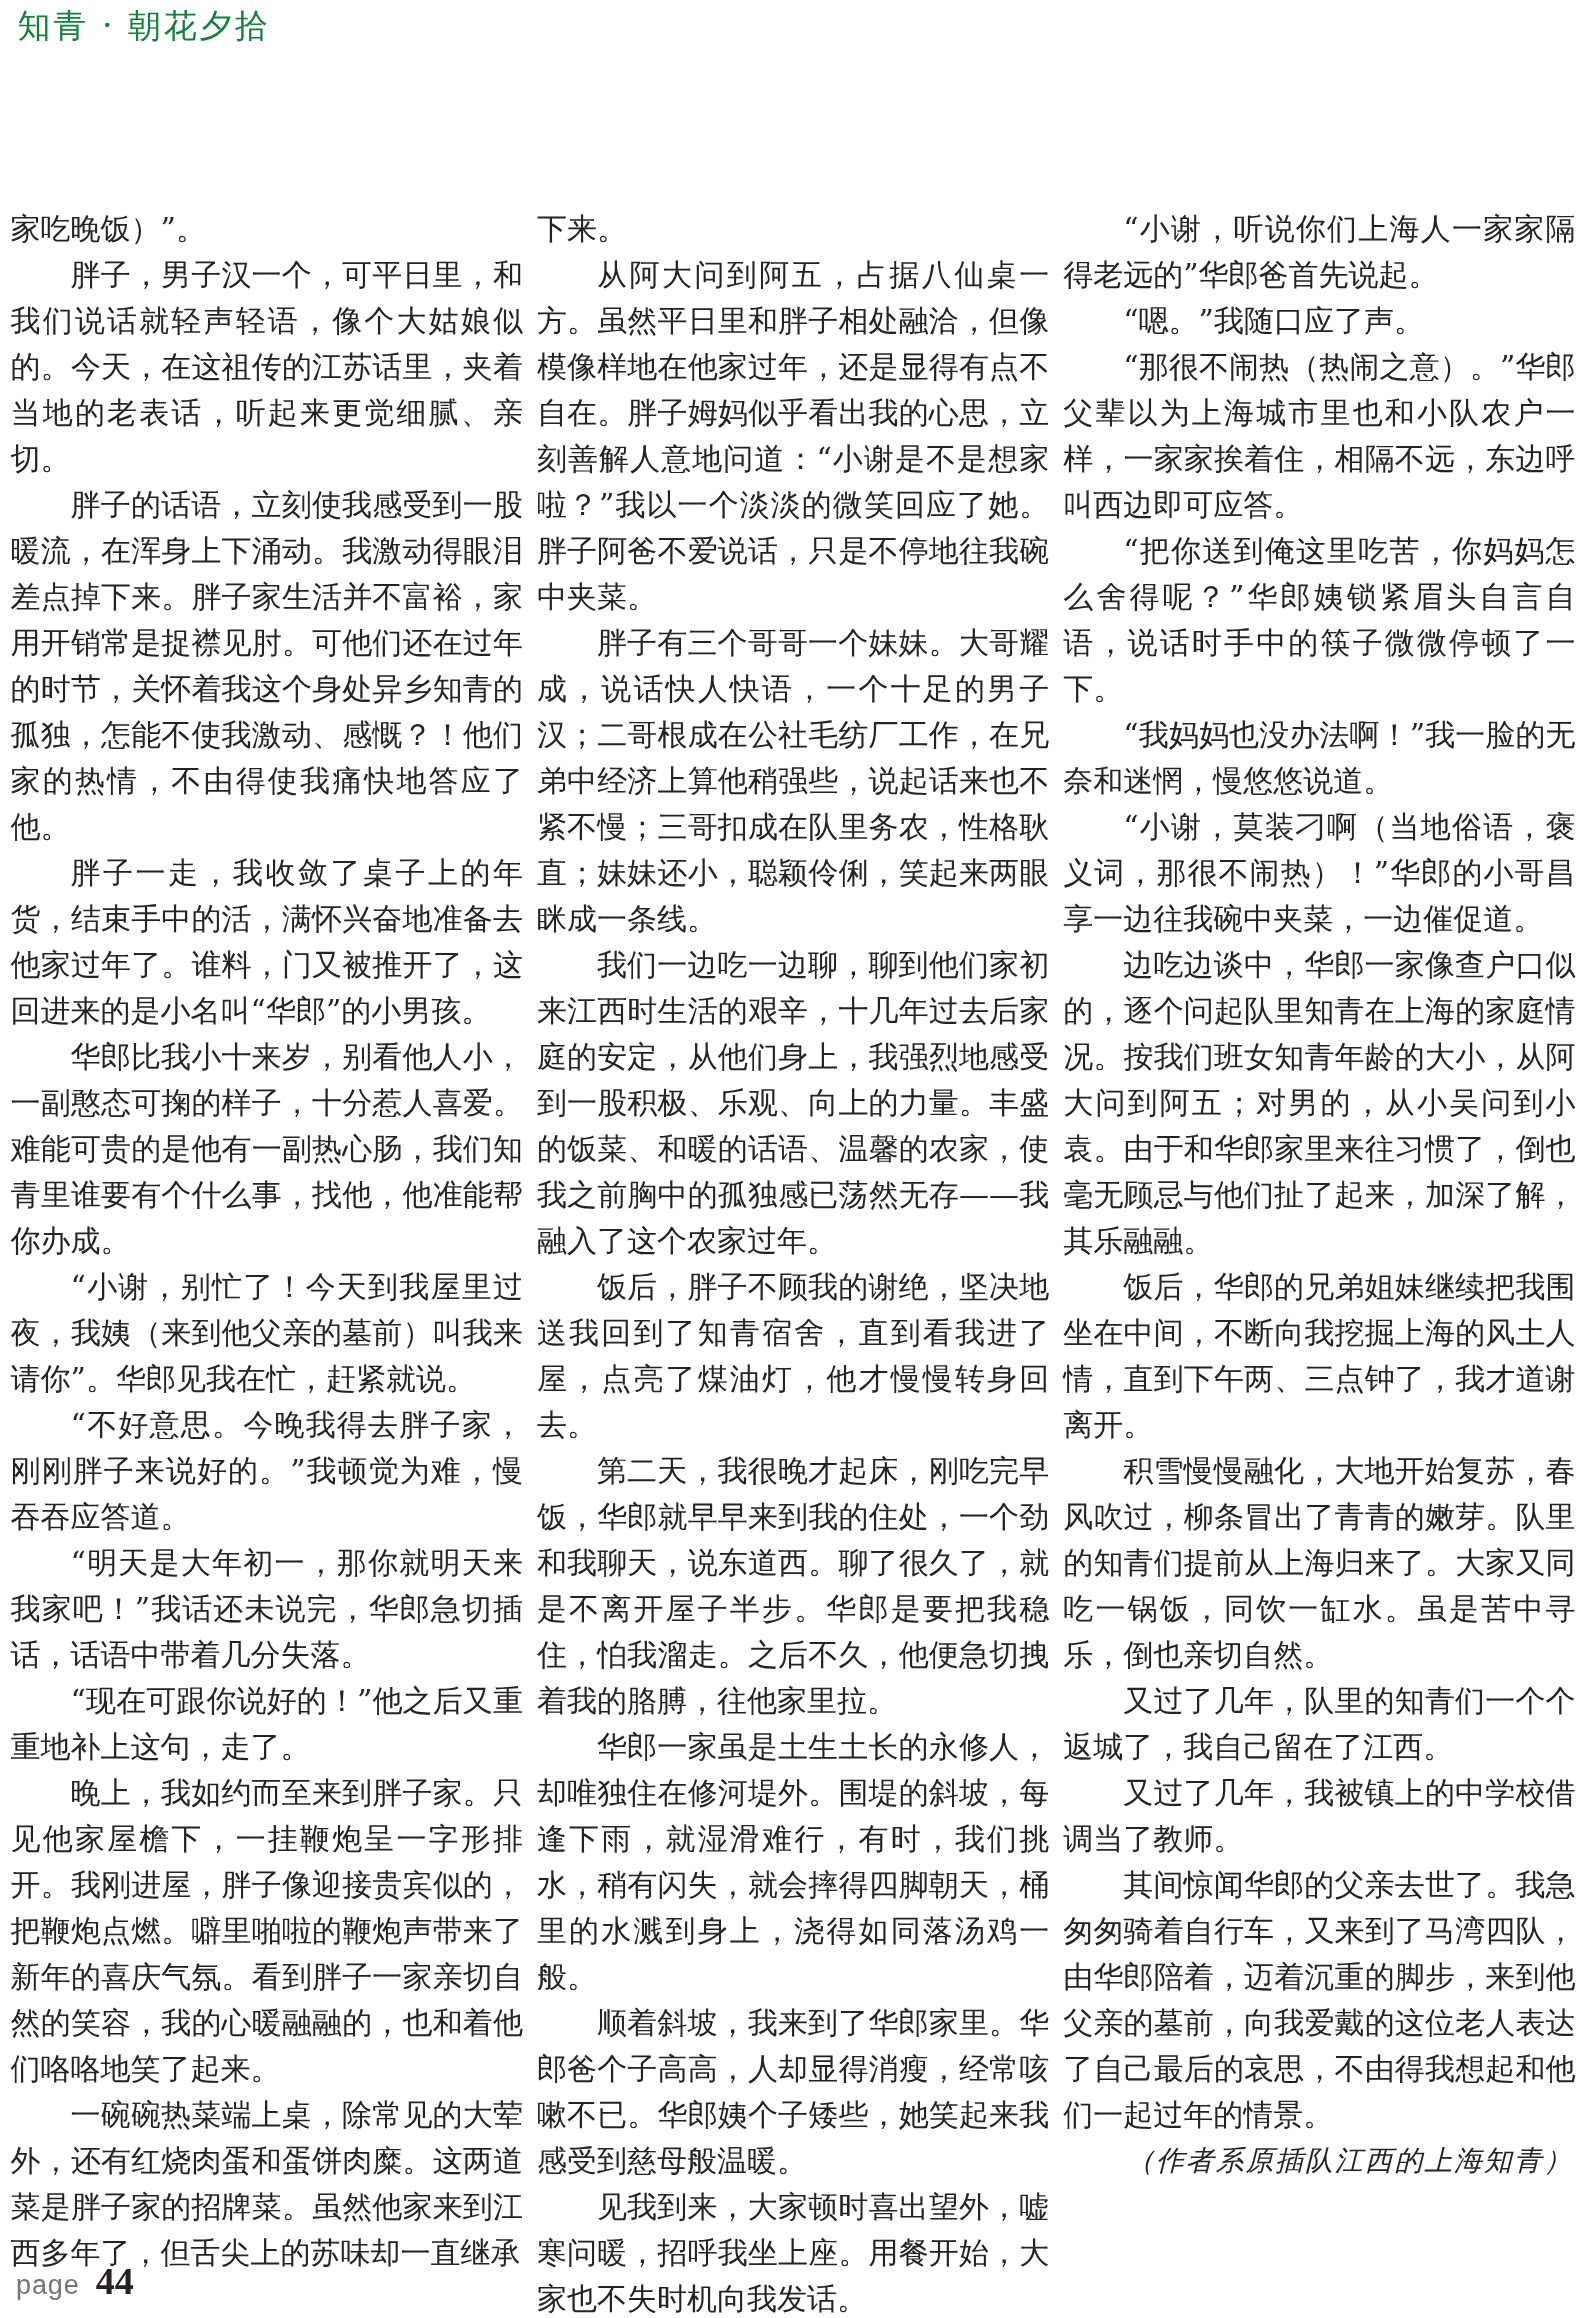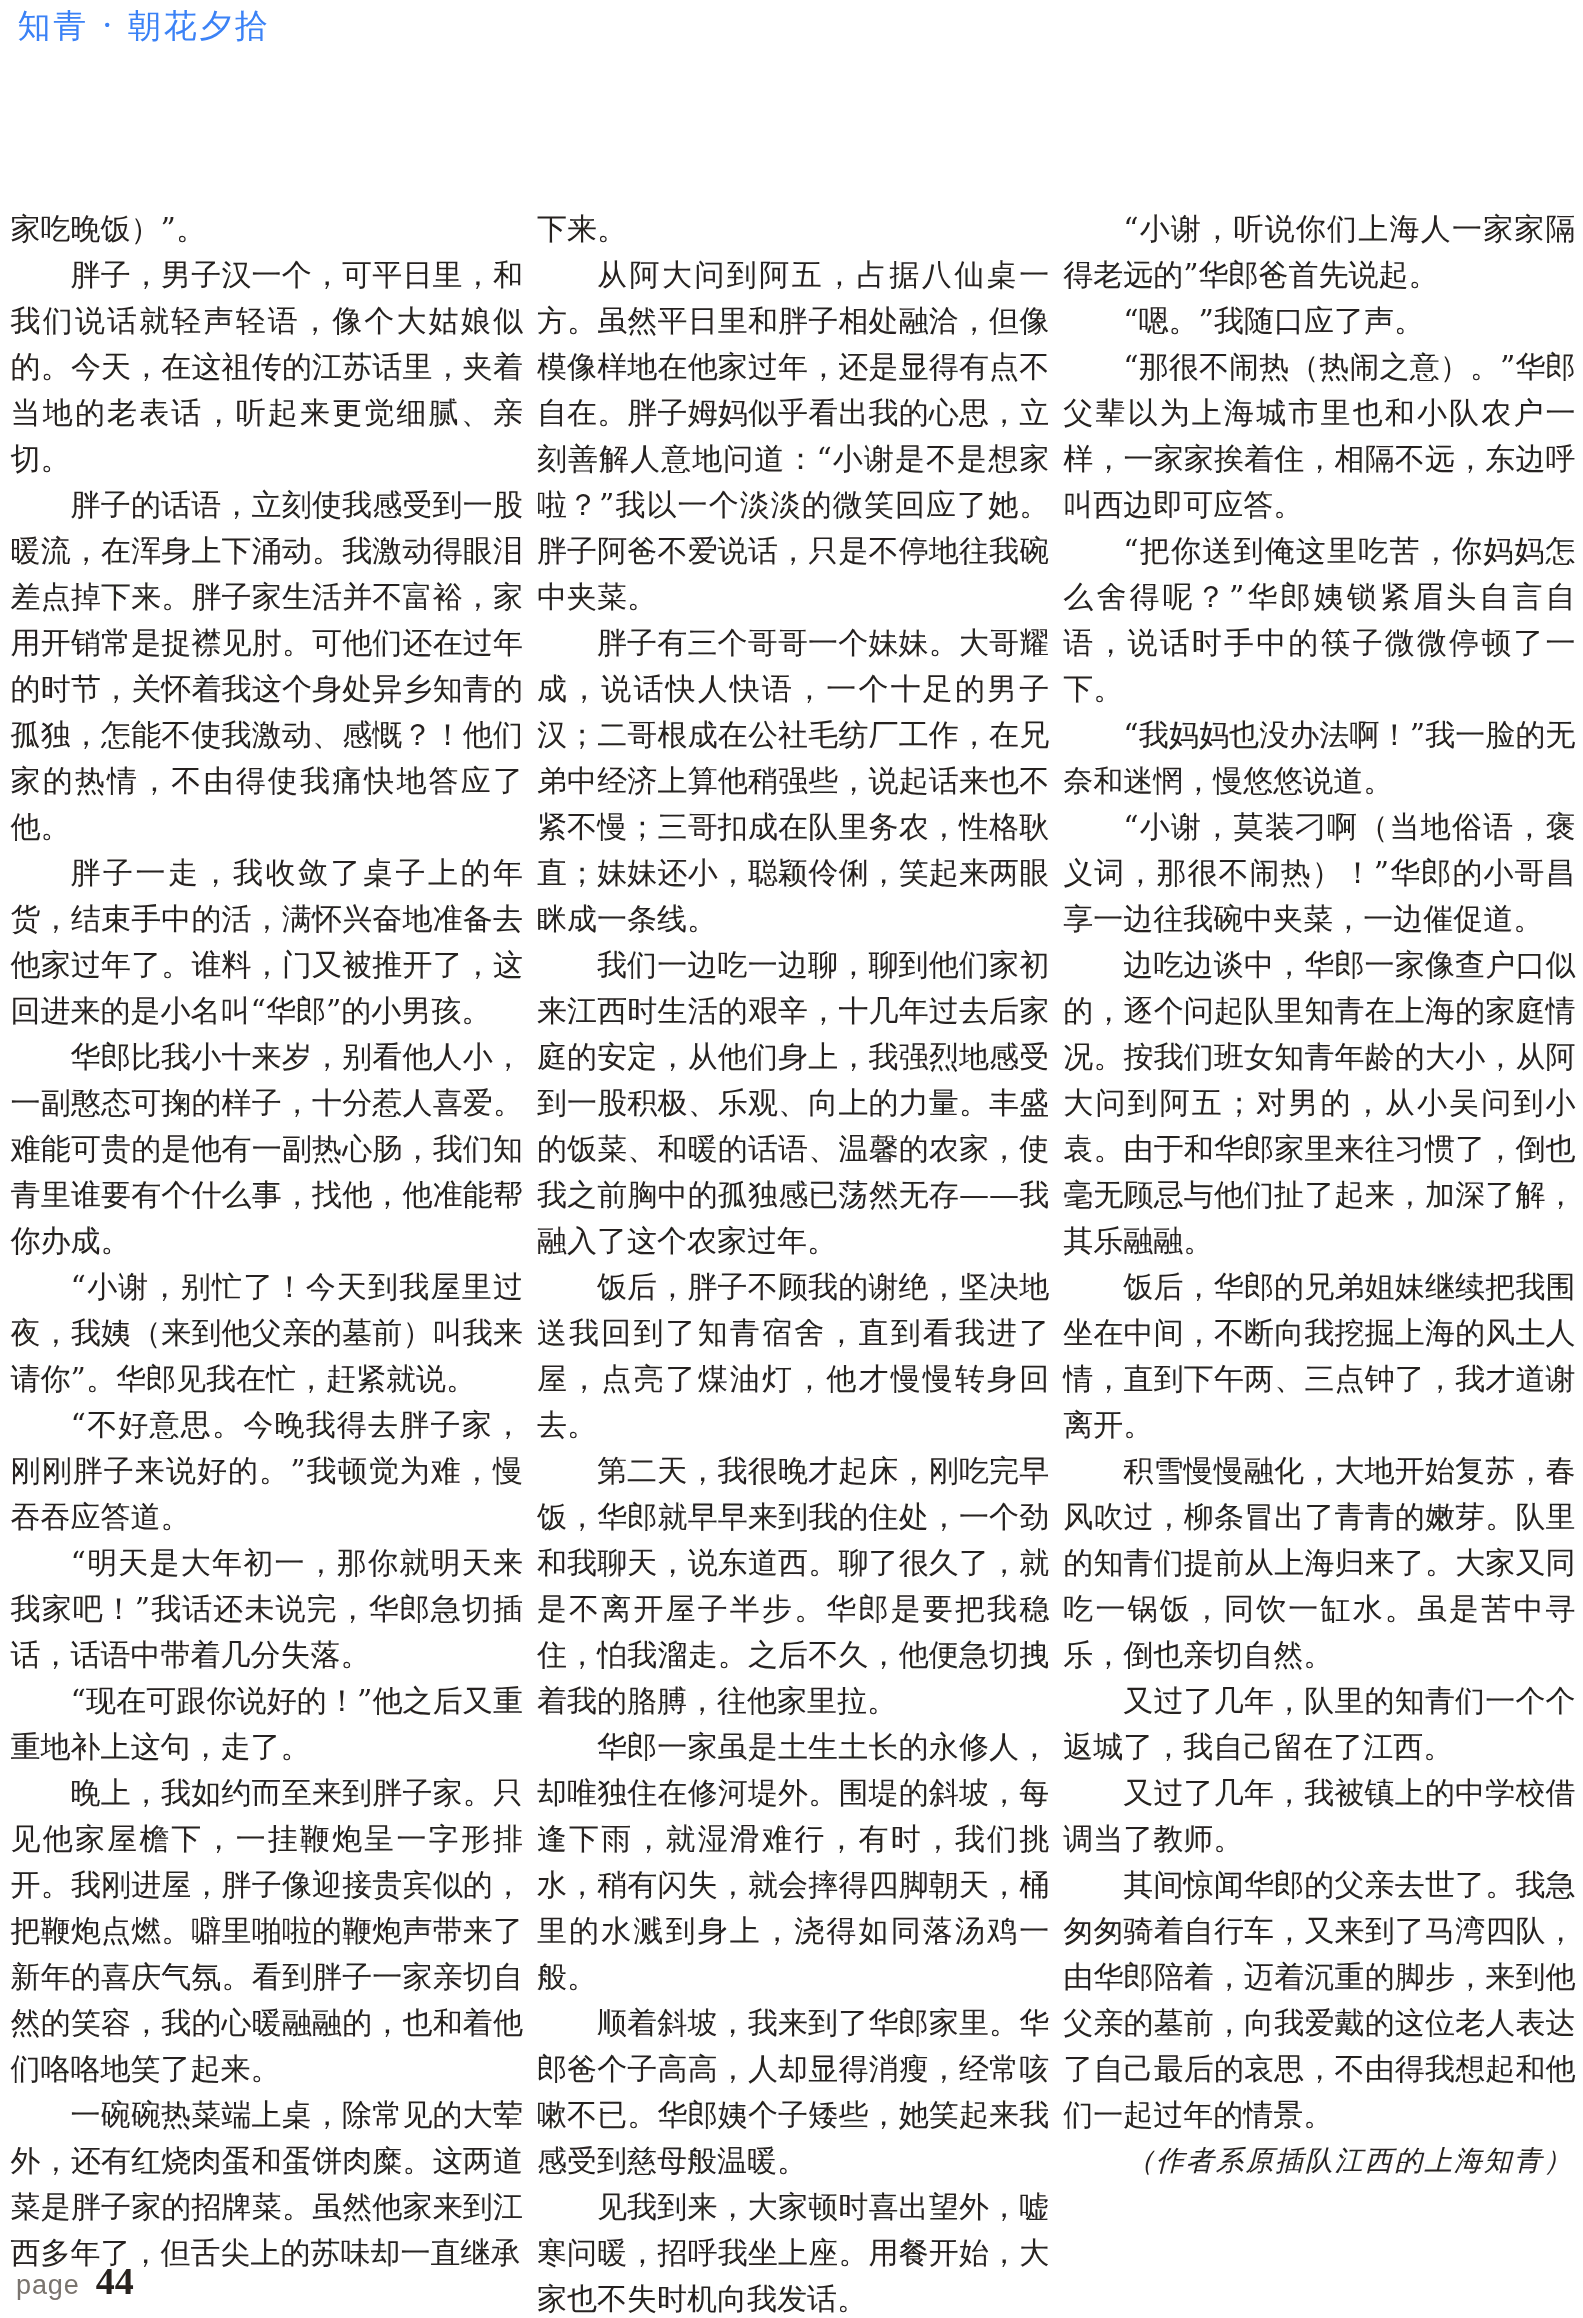--- a/index.html
+++ b/index.html
@@ -11,21 +11,21 @@
     overflow: hidden;
     font-family: "DejaVu Serif", "Liberation Serif", serif;
     color: #262220;
   }
   .header {
     position: absolute;
     top: 3.5px;
     left: 17.6px;
     font-size: 33px;
     letter-spacing: 2.6px;
-    color: #3b82f6;
+    color: #15803d;
     white-space: nowrap;
   }
   .columns {
     position: absolute;
     top: 206px;
     left: 10.6px;
     width: 1565px;
     display: flex;
     gap: 14px;
   }

